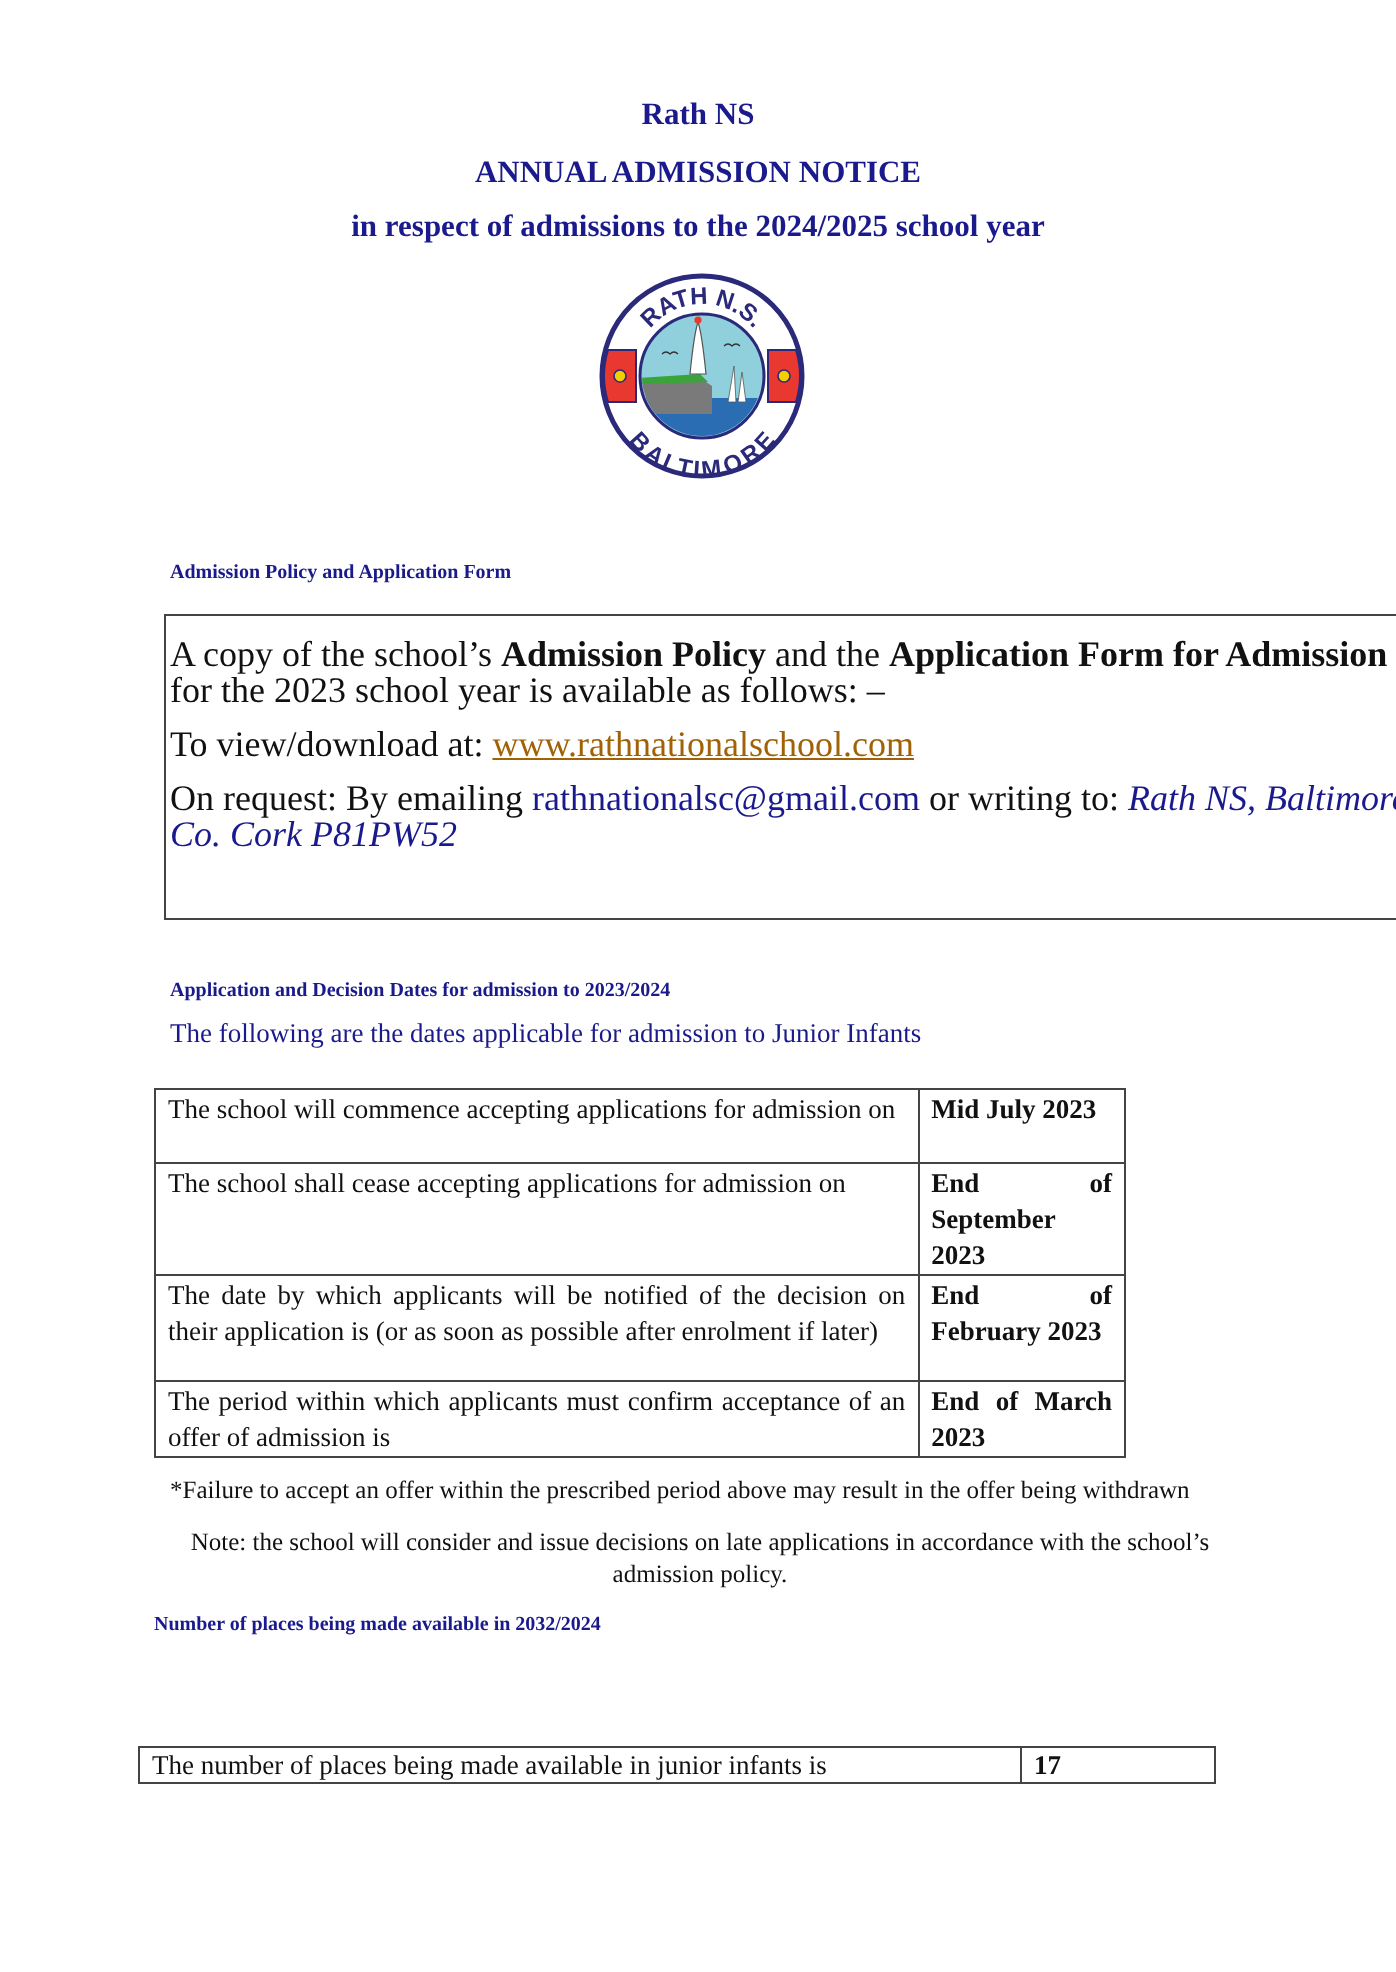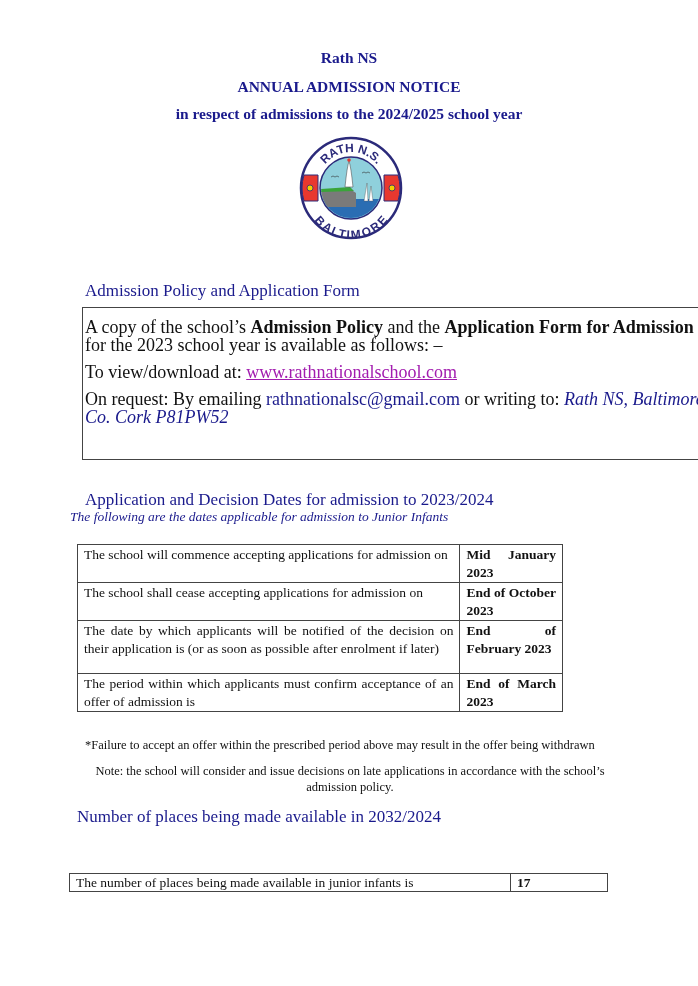--- a/index.html
+++ b/index.html
@@ -11,34 +11,34 @@
     .title {
       position: absolute; left: 0; width: 698px; text-align: center;
       font-weight: bold; color: #1a1a8c; font-size: 15.5px;
     }
     #t1 { top: 49px; }
     #t2 { top: 78px; }
     #t3 { top: 105px; }
     .logo { position: absolute; left: 298px; top: 135px; width: 106px; height: 106px; }
 
     .h2 {
-      position: absolute; font-weight: normal; color: #1a1a8c; font-size: 17px; text-align: right;
+      position: absolute; font-weight: bold; color: #1a1a8c; font-size: 10px; text-align: right;
     }
     #h-policy { left: 85px; top: 281px; }
     #h-dates { left: 85px; top: 490px; }
-    #sub-dates { left: 70px; top: 509px; font-weight: normal; font-size: 13.5px; color:#1a1a8c; position:absolute;font-style:italic; }
+    #sub-dates { left: 85px; top: 509px; font-weight: normal; font-size: 13.5px; color:#1a1a8c; position:absolute; }
     #h-places { left: 77px; top: 807px; }
 
     .policy-box {
       position: absolute; left: 82px; top: 307px; width: 638px; height: 153px;
       border: 1.5px solid #444; box-sizing: border-box;
       font-size: 18px; line-height: 18px; padding: 10px 10px 0 2px;
     }
     .policy-box p { margin: 0 0 9px 0; }
-    .policy-box .link { color: #a21caf; text-decoration: underline; }
+    .policy-box .link { color: #a16207; text-decoration: underline; }
     .policy-box .email { color: #1a1a8c; }
     .policy-box .addr { color: #1a1a8c; font-style: italic; }
 
     table.dates {
       position: absolute; left: 77px; top: 544px; width: 486px;
       border-collapse: collapse; font-size: 13.5px; line-height: 18px;
     }
     table.dates td {
       border: 1.5px solid #444; vertical-align: top; padding: 1px 6px 0 6px;
     }
@@ -115,25 +115,25 @@
   </p>
 </div>
 
 <div id="h-dates" class="h2">Application and Decision Dates for admission to 2023/2024</div>
 <div id="sub-dates">The following are the dates applicable for admission to Junior Infants</div>
 
 <table class="dates">
   <tbody>
       <tr class="r1">
     <td class="q">The school will commence accepting applications for admission on</td>
-    <td class="a">Mid January 2023</td>
+    <td class="a">Mid July 2023</td>
   </tr>
   <tr class="r2">
     <td class="q">The school shall cease accepting applications for admission on</td>
-    <td class="a">End of October 2023</td>
+    <td class="a">End of September 2023</td>
   </tr>
   <tr class="r3">
     <td class="q">The date by which applicants will be notified of the decision on their application is (or as soon as possible after enrolment if later)</td>
     <td class="a">End of February 2023</td>
   </tr>
   <tr class="r4">
     <td class="q">The period within which applicants must confirm acceptance of an offer of admission is</td>
     <td class="a">End of March 2023</td>
   </tr>
 </tbody>

